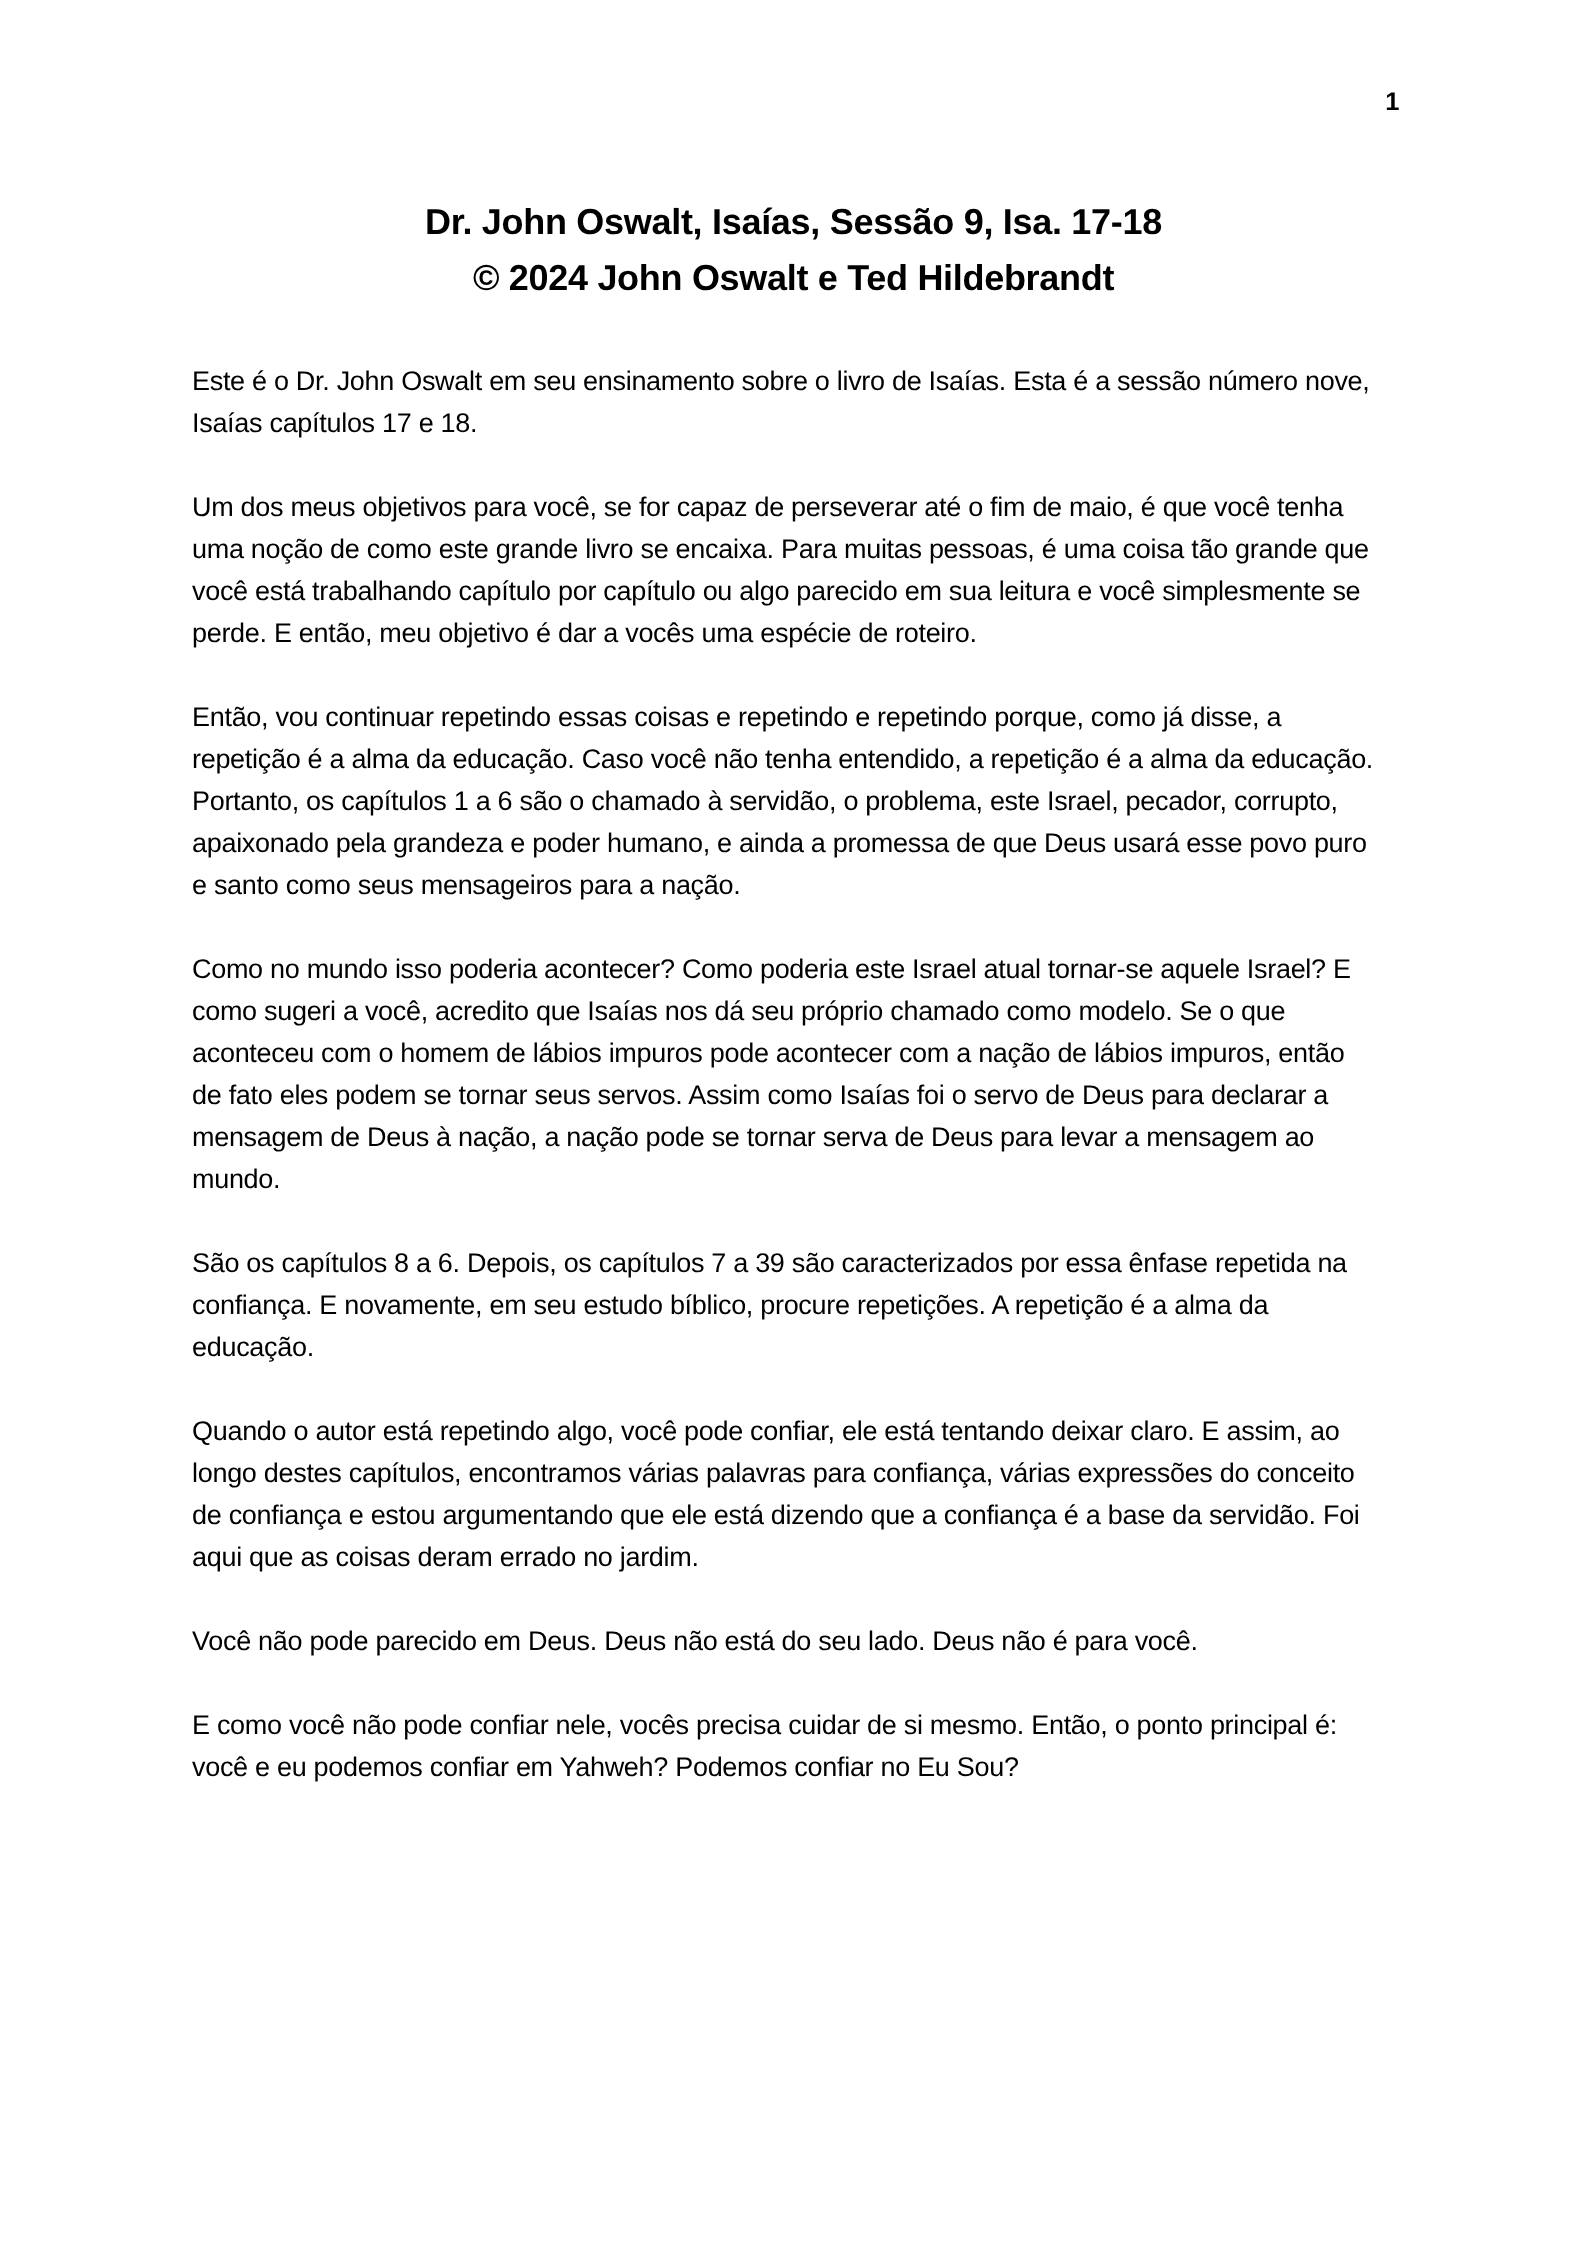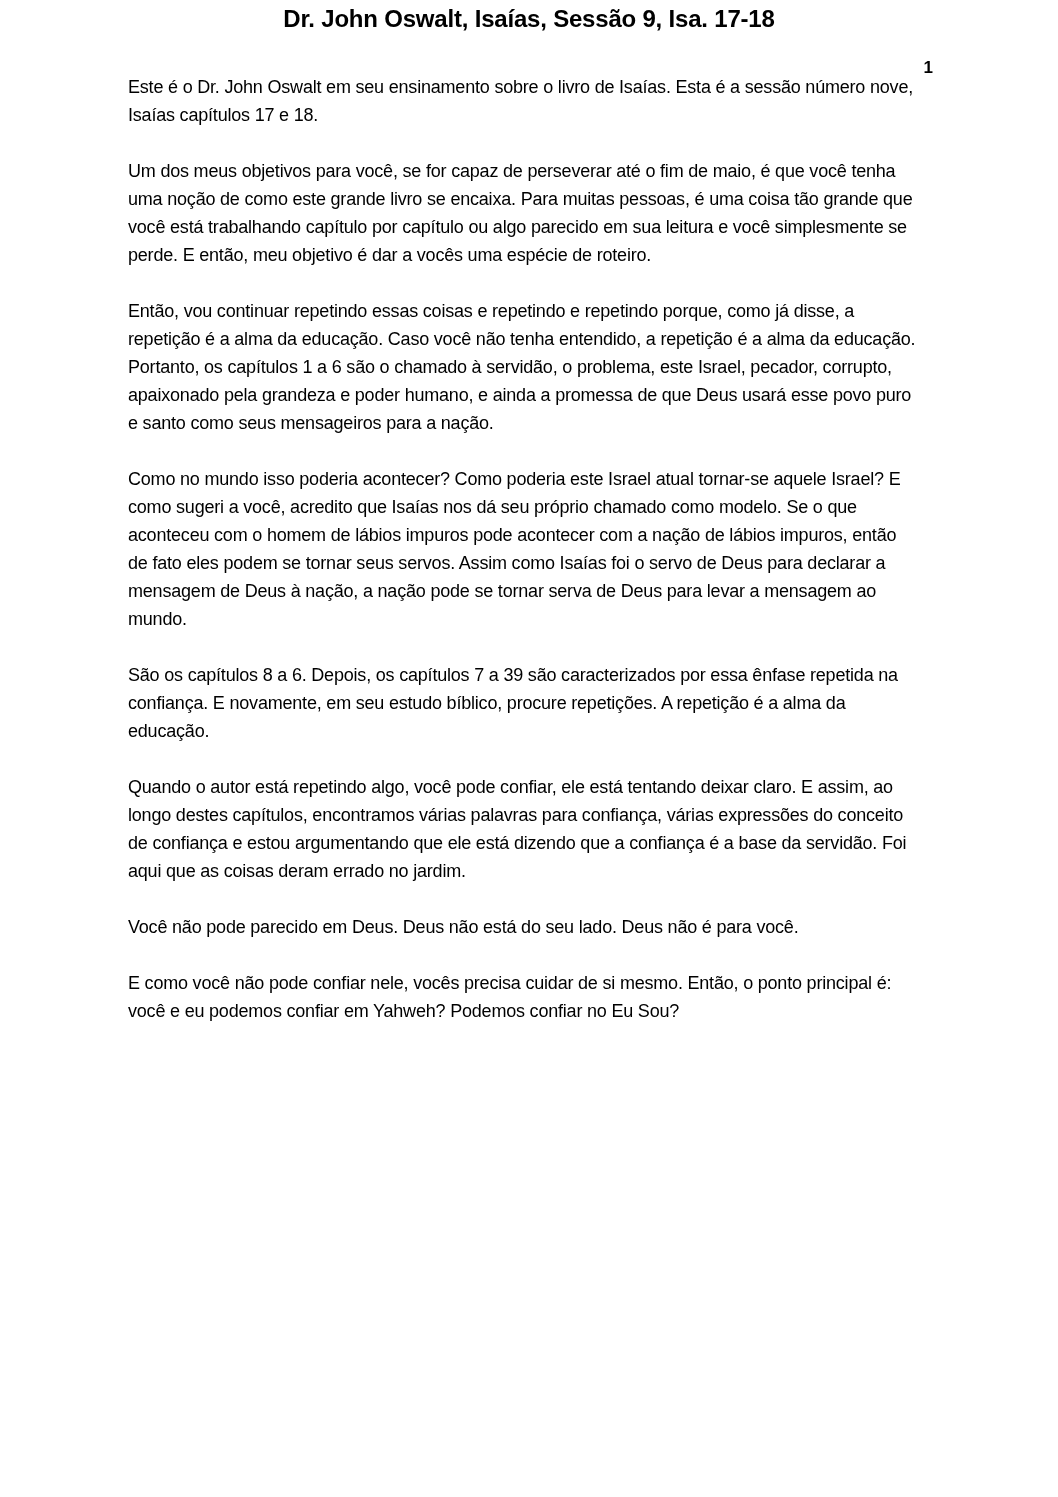--- a/index.html
+++ b/index.html
@@ -19,20 +19,21 @@
   }
   .page-number {
     position: absolute;
     top: 58px;
     right: 125px;
     font-size: 17px;
     font-weight: bold;
     color: #000000;
   }
   .title-block {
+    padding-top: 130px;
     text-align: center;
     font-weight: bold;
     font-size: 24px;
     line-height: 37px;
     letter-spacing: -0.2px;
   }
   .content {
     margin: 36px 123px 0 128px;
     font-size: 18px;
     line-height: 28px;
@@ -45,20 +46,21 @@
 </style>
 </head>
 <body>
 
 <div class="page">
 
   <div class="page-number">1</div>
 
   <div class="title-block">
     <div>Dr. John Oswalt, Isaías, Sessão 9, Isa. 17-18</div>
+    <div>© 2024 John Oswalt e Ted Hildebrandt</div>
   </div>
 
   <div class="content">
     <p>Este é o Dr. John Oswalt em seu ensinamento sobre o livro de Isaías. Esta é a sessão número nove, Isaías capítulos 17 e 18.</p>
     <p>Um dos meus objetivos para você, se for capaz de perseverar até o fim de maio, é que você tenha uma noção de como este grande livro se encaixa. Para muitas pessoas, é uma coisa tão grande que você está trabalhando capítulo por capítulo ou algo parecido em sua leitura e você simplesmente se perde. E então, meu objetivo é dar a vocês uma espécie de roteiro.</p>
     <p>Então, vou continuar repetindo essas coisas e repetindo e repetindo porque, como já disse, a repetição é a alma da educação. Caso você não tenha entendido, a repetição é a alma da educação. Portanto, os capítulos 1 a 6 são o chamado à servidão, o problema, este Israel, pecador, corrupto, apaixonado pela grandeza e poder humano, e ainda a promessa de que Deus usará esse povo puro e santo como seus mensageiros para a nação.</p>
     <p>Como no mundo isso poderia acontecer? Como poderia este Israel atual tornar-se aquele Israel? E como sugeri a você, acredito que Isaías nos dá seu próprio chamado como modelo. Se o que aconteceu com o homem de lábios impuros pode acontecer com a nação de lábios impuros, então de fato eles podem se tornar seus servos. Assim como Isaías foi o servo de Deus para declarar a mensagem de Deus à nação, a nação pode se tornar serva de Deus para levar a mensagem ao mundo.</p>
     <p>São os capítulos 8 a 6. Depois, os capítulos 7 a 39 são caracterizados por essa ênfase repetida na confiança. E novamente, em seu estudo bíblico, procure repetições. A repetição é a alma da educação.</p>
     <p>Quando o autor está repetindo algo, você pode confiar, ele está tentando deixar claro. E assim, ao longo destes capítulos, encontramos várias palavras para confiança, várias expressões do conceito de confiança e estou argumentando que ele está dizendo que a confiança é a base da servidão. Foi aqui que as coisas deram errado no jardim.</p>
     <p>Você não pode parecido em Deus. Deus não está do seu lado. Deus não é para você.</p>

